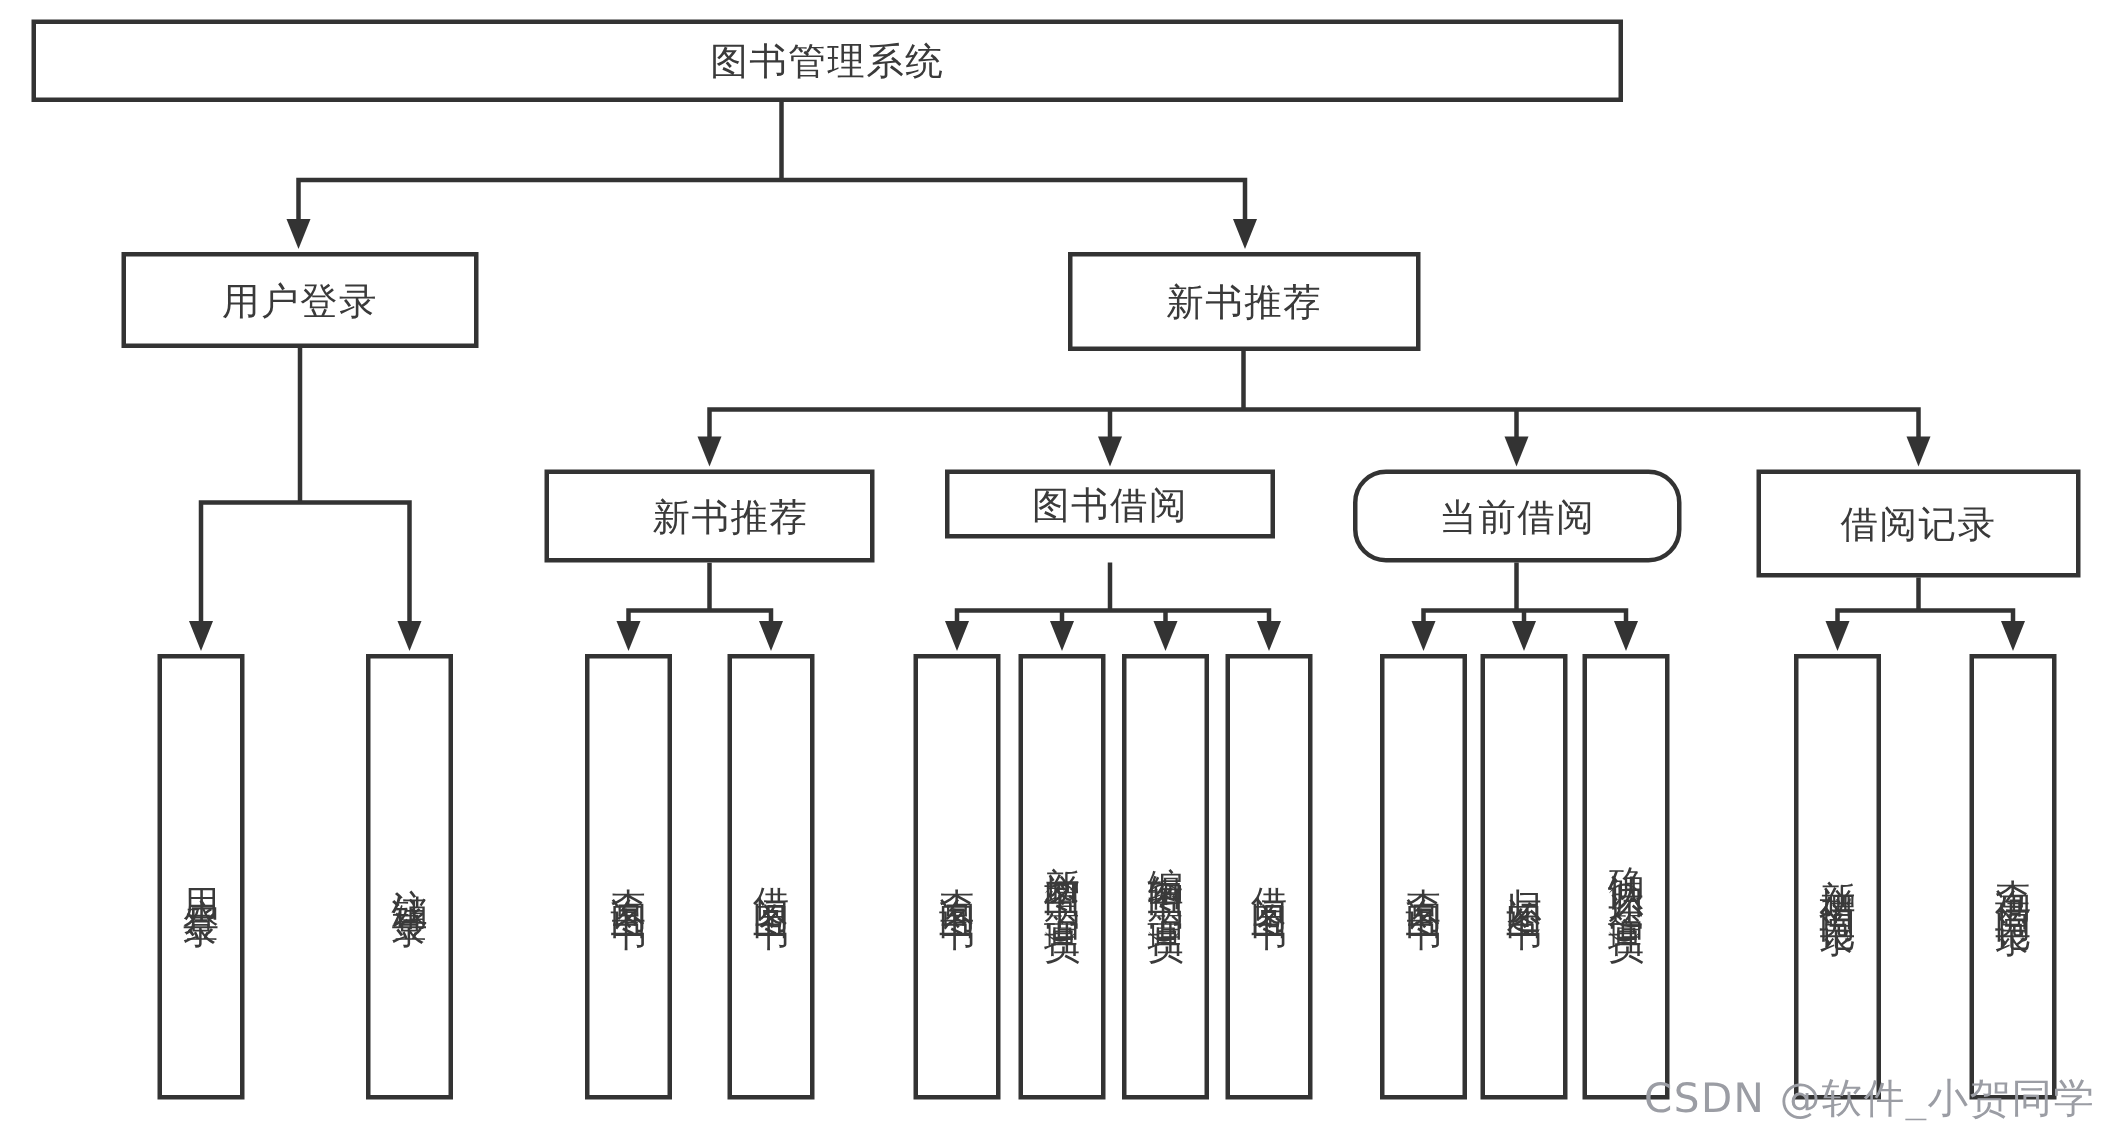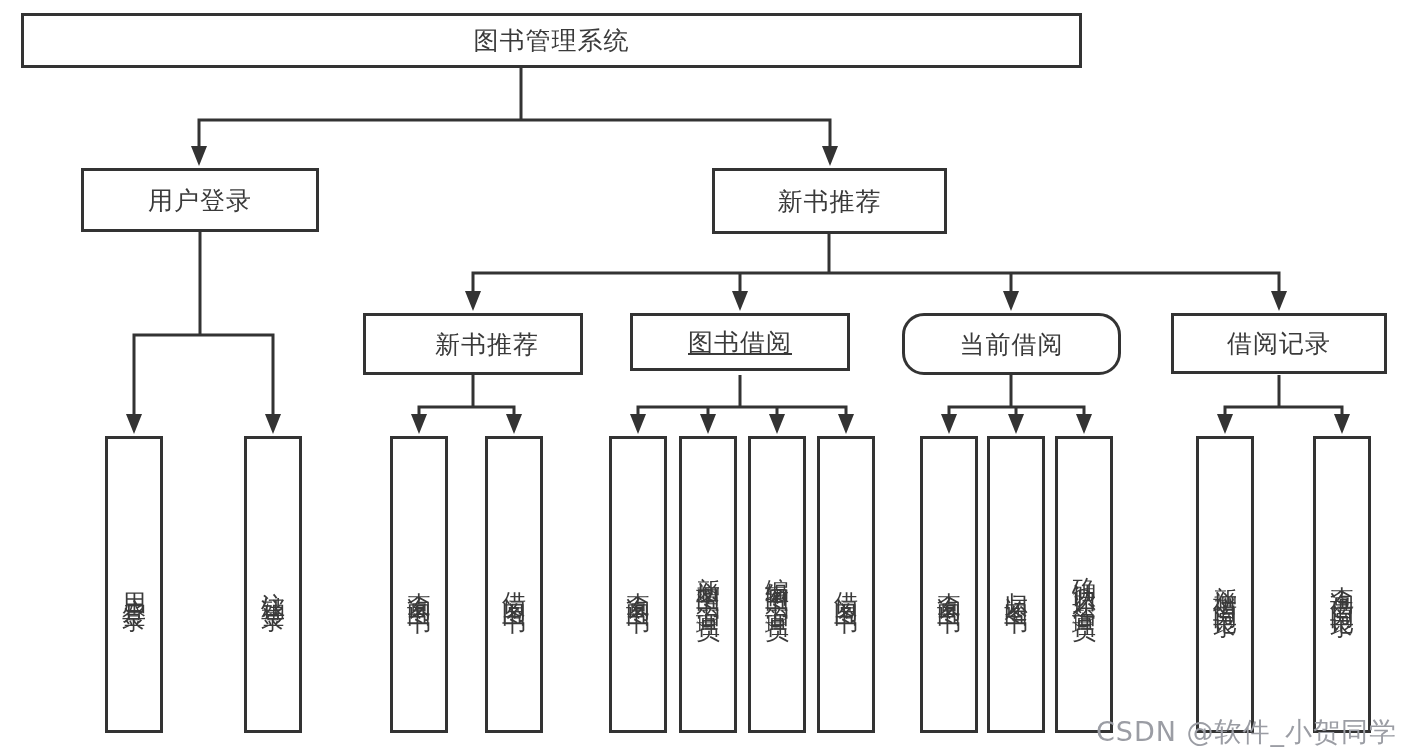--- a/index.html
+++ b/index.html
@@ -104,23 +104,23 @@
     <polygon points="1217,414 1233,414 1225,434"></polygon>
     <polygon points="1334,414 1350,414 1342,434"></polygon>
   </svg>
 
   <div class="box hbox" style="left:21px; top:13px; width:1061px; height:55px;">图书管理系统</div>
 
   <div class="box hbox" style="left:81px; top:168px; width:238px; height:64px;">用户登录</div>
   <div class="box hbox" style="left:712px; top:168px; width:235px; height:66px;">新书推荐</div>
 
   <div class="box hbox" style="left:363px; top:313px; width:220px; height:62px;padding-left:28px;">新书推荐</div>
-  <div class="box hbox" style="left:630px; top:313px; width:220px; height:58px;text-decoration:underline;">图书借阅</div>
+  <div class="box hbox" style="left:630px; top:313px; width:220px; height:46px;">图书借阅</div>
   <div class="box hbox" style="left:902px; top:313px; width:219px; height:62px;border-radius:22px;">当前借阅</div>
-  <div class="box hbox" style="left:1171px; top:313px; width:216px; height:61px;">借阅记录</div>
+  <div class="box hbox" style="left:1171px; top:313px; width:216px; height:72px;">借阅记录</div>
 
   <div class="box vbox" style="left:105px; top:436px; width:58px; height:297px;">用户登录</div>
   <div class="box vbox" style="left:244px; top:436px; width:58px; height:297px;">注销登录</div>
 
   <div class="box vbox" style="left:390px; top:436px; width:58px; height:297px;">查询图书</div>
   <div class="box vbox" style="left:485px; top:436px; width:58px; height:297px;">借阅图书</div>
 
   <div class="box vbox" style="left:609px; top:436px; width:58px; height:297px;">查询图书</div>
   <div class="box vbox" style="left:679px; top:436px; width:58px; height:297px;">新增图书（管理员）</div>
   <div class="box vbox" style="left:748px; top:436px; width:58px; height:297px;">编辑图书（管理员）</div>

